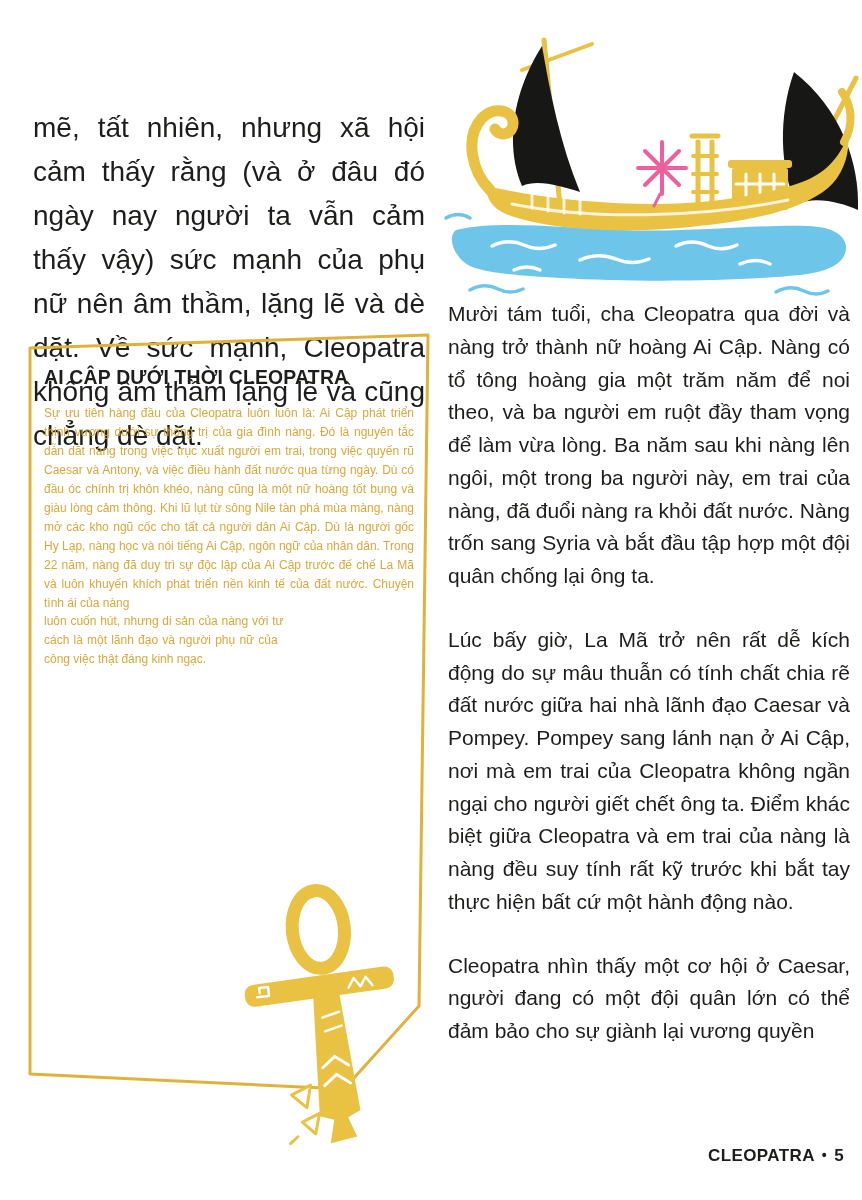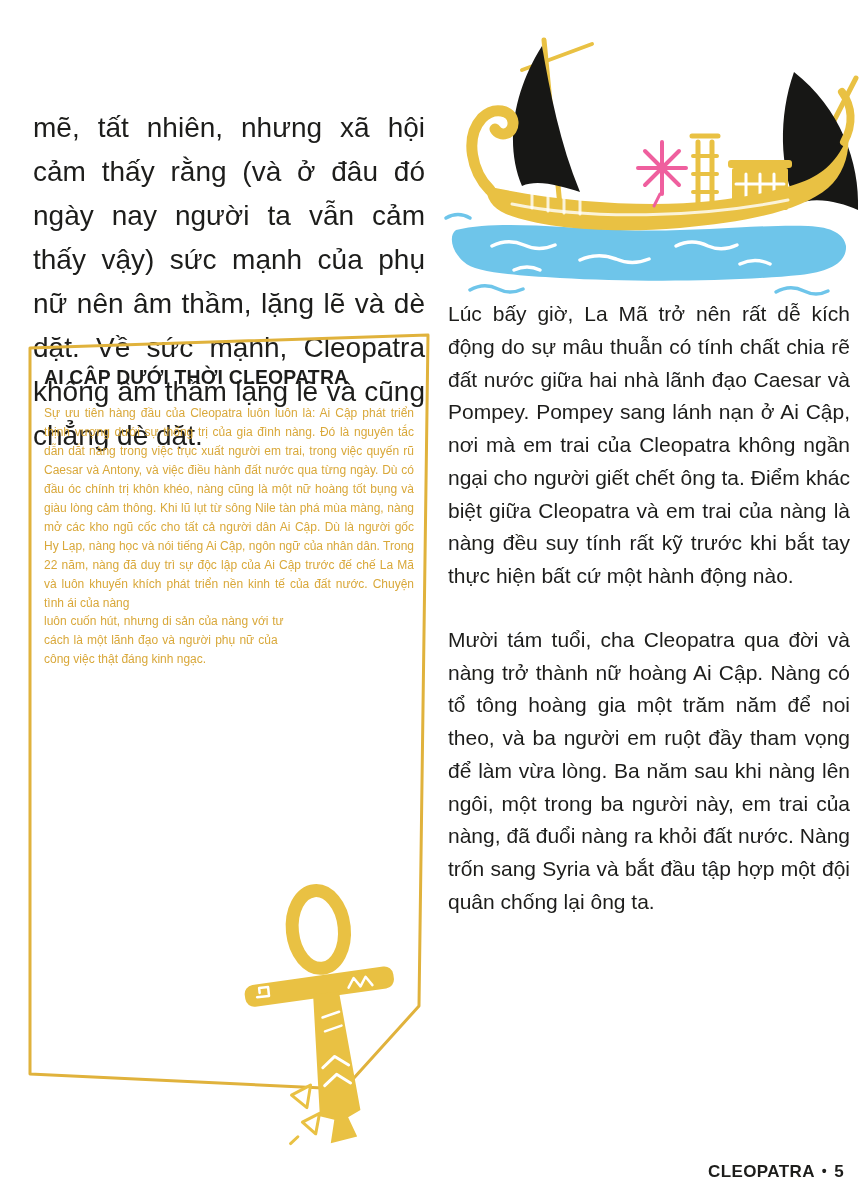--- a/index.html
+++ b/index.html
@@ -35,21 +35,21 @@
     position:absolute;left:24px;top:72px;width:370px;
     color:var(--gold-text);font-size:12px;line-height:1.58;text-align:justify;
   }
   .ankh-spacer{
     float:right;width:178px;height:172px;
     shape-outside:polygon(30% 0,100% 0,100% 100%,0 100%);
   }
   .ankh{position:absolute;left:208px;top:540px;width:180px;height:298px}
   .footer{
     position:absolute;right:18px;top:1146px;
-    font-size:17px;font-weight:700;letter-spacing:.4px;color:var(--ink);margin-top:16px;
+    font-size:17px;font-weight:700;letter-spacing:.4px;color:var(--ink);
   }
   .footer .dot{margin:0 7px;font-size:14px;vertical-align:1px}
   
   .f-gold{fill:var(--gold)}
   .f-ink{fill:#171715}
   .f-water{fill:var(--water)}
   .s-gold{stroke:var(--gold);fill:none;stroke-linecap:round;stroke-linejoin:round}
   .s-water{stroke:var(--water);fill:none;stroke-linecap:round;stroke-linejoin:round}
   .s-white{stroke:#fff;fill:none;stroke-linecap:round;stroke-linejoin:round}
   .s-pink{stroke:var(--pink);fill:none;stroke-linecap:round;stroke-linejoin:round}
@@ -97,22 +97,23 @@
   <g>
     <path class="s-white" stroke-width="3.5" d="M52,224 q16,-8 32,-1 q15,7 31,0"></path>
     <path class="s-white" stroke-width="3.5" d="M140,238 q18,-8 36,-1 q16,7 33,0"></path>
     <path class="s-white" stroke-width="3.5" d="M236,224 q16,-8 32,0 q14,6 29,-1"></path>
     <path class="s-white" stroke-width="3.5" d="M300,242 q15,-7 30,0"></path>
     <path class="s-white" stroke-width="3.5" d="M74,248 q13,-6 26,0"></path>
   </g>
 </svg>
 
 <div class="main-col">
+  <p>Mười tám tuổi, cha Cleopatra qua đời và nàng trở thành nữ hoàng Ai Cập. Nàng có tổ tông hoàng gia một trăm năm để noi theo, và ba người em ruột đầy tham vọng để làm vừa lòng. Ba năm sau khi nàng lên ngôi, một trong ba người này, em trai của nàng, đã đuổi nàng ra khỏi đất nước. Nàng trốn sang Syria và bắt đầu tập hợp một đội quân chống lại ông ta.</p>
   <p>Lúc bấy giờ, La Mã trở nên rất dễ kích động do sự mâu thuẫn có tính chất chia rẽ đất nước giữa hai nhà lãnh đạo Caesar và Pompey. Pompey sang lánh nạn ở Ai Cập, nơi mà em trai của Cleopatra không ngần ngại cho người giết chết ông ta. Điểm khác biệt giữa Cleopatra và em trai của nàng là nàng đều suy tính rất kỹ trước khi bắt tay thực hiện bất cứ một hành động nào.</p>
-  <p>Mười tám tuổi, cha Cleopatra qua đời và nàng trở thành nữ hoàng Ai Cập. Nàng có tổ tông hoàng gia một trăm năm để noi theo, và ba người em ruột đầy tham vọng để làm vừa lòng. Ba năm sau khi nàng lên ngôi, một trong ba người này, em trai của nàng, đã đuổi nàng ra khỏi đất nước. Nàng trốn sang Syria và bắt đầu tập hợp một đội quân chống lại ông ta.</p>
+  <p>Cleopatra nhìn thấy một cơ hội ở Caesar, người đang có một đội quân lớn có thể đảm bảo cho sự giành lại vương quyền</p>
 </div>
 
 <div class="sidebar">
   <svg class="sidebar-border" viewBox="0 0 412 760" preserveAspectRatio="none" aria-hidden="true">
     <path class="border-line" d="M10,16 L408,3 L399,674 L324,757 L10,742 Z"></path>
   </svg>
   <div class="sb-heading">AI CẬP DƯỚI THỜI CLEOPATRA</div>
   <div class="sb-body">
     <p>Sự ưu tiên hàng đầu của Cleopatra luôn luôn là: Ai Cập phát triển thịnh vượng dưới sự thống trị của gia đình nàng. Đó là nguyên tắc dẫn dắt nàng trong việc trục xuất người em trai, trong việc quyến rũ Caesar và Antony, và việc điều hành đất nước qua từng ngày. Dù có đầu óc chính trị khôn khéo, nàng cũng là một nữ hoàng tốt bụng và giàu lòng cảm thông. Khi lũ lụt từ sông Nile tàn phá mùa màng, nàng mở các kho ngũ cốc cho tất cả người dân Ai Cập. Dù là người gốc Hy Lạp, nàng học và nói tiếng Ai Cập, ngôn ngữ của nhân dân. Trong 22 năm, nàng đã duy trì sự độc lập của Ai Cập trước đế chế La Mã và luôn khuyến khích phát triển nền kinh tế của đất nước. Chuyện tình ái của nàng</p>
     <div>

